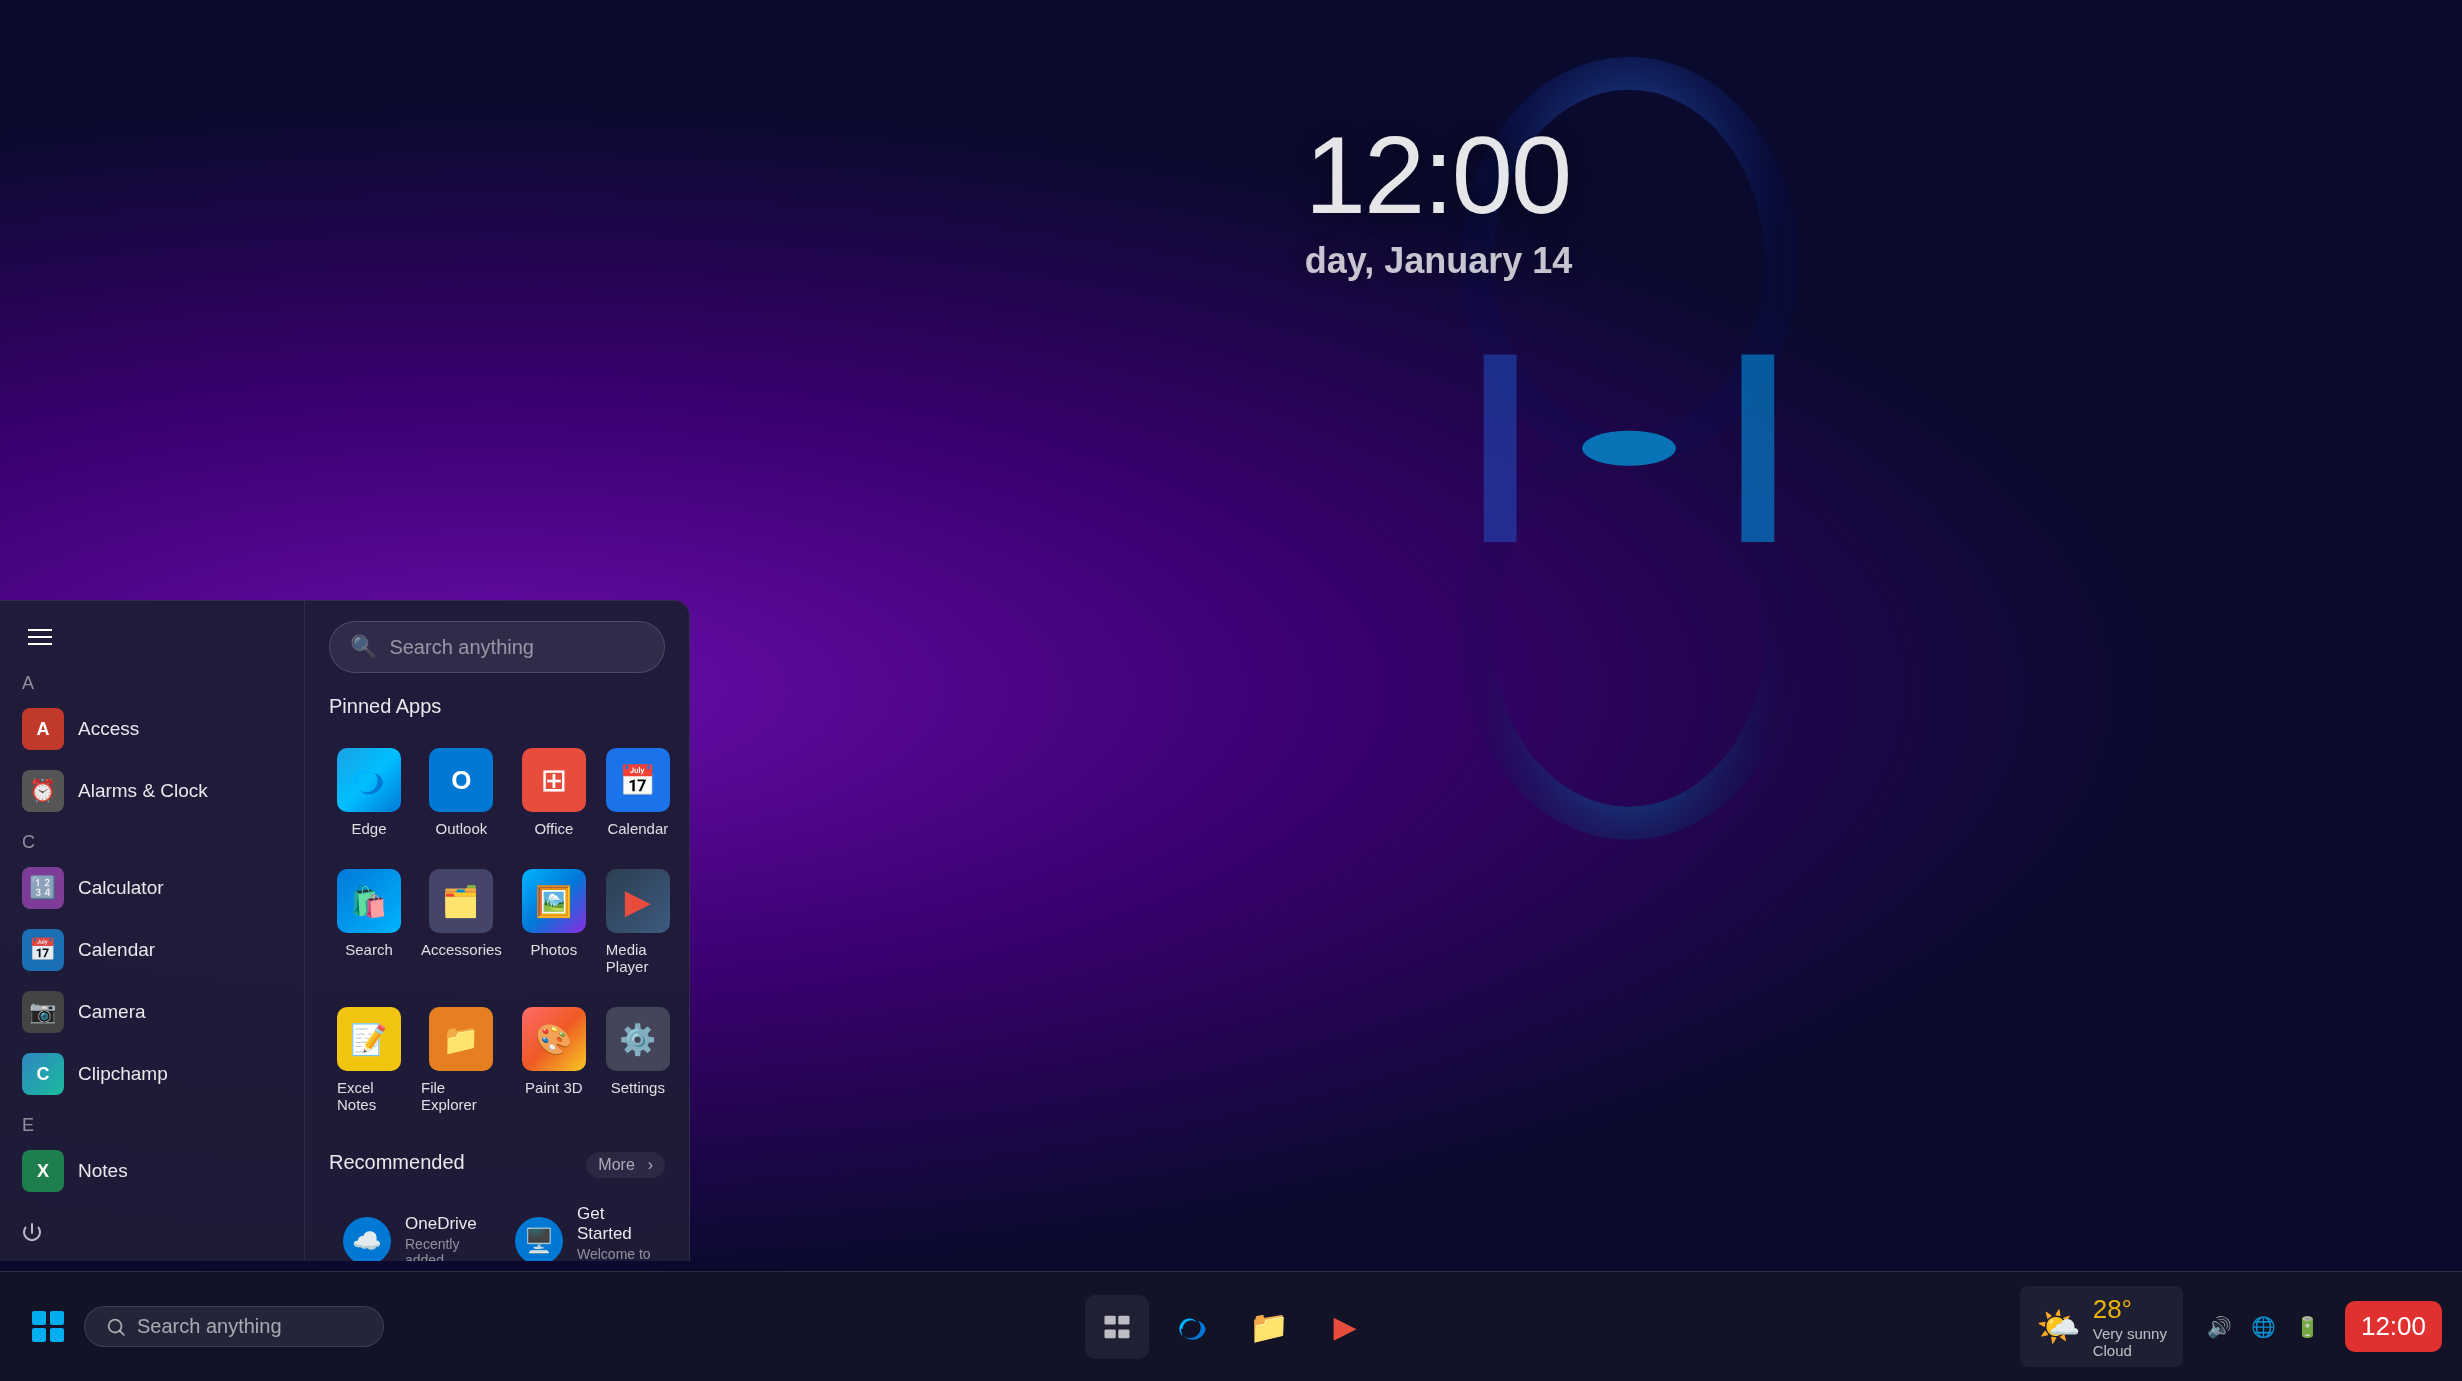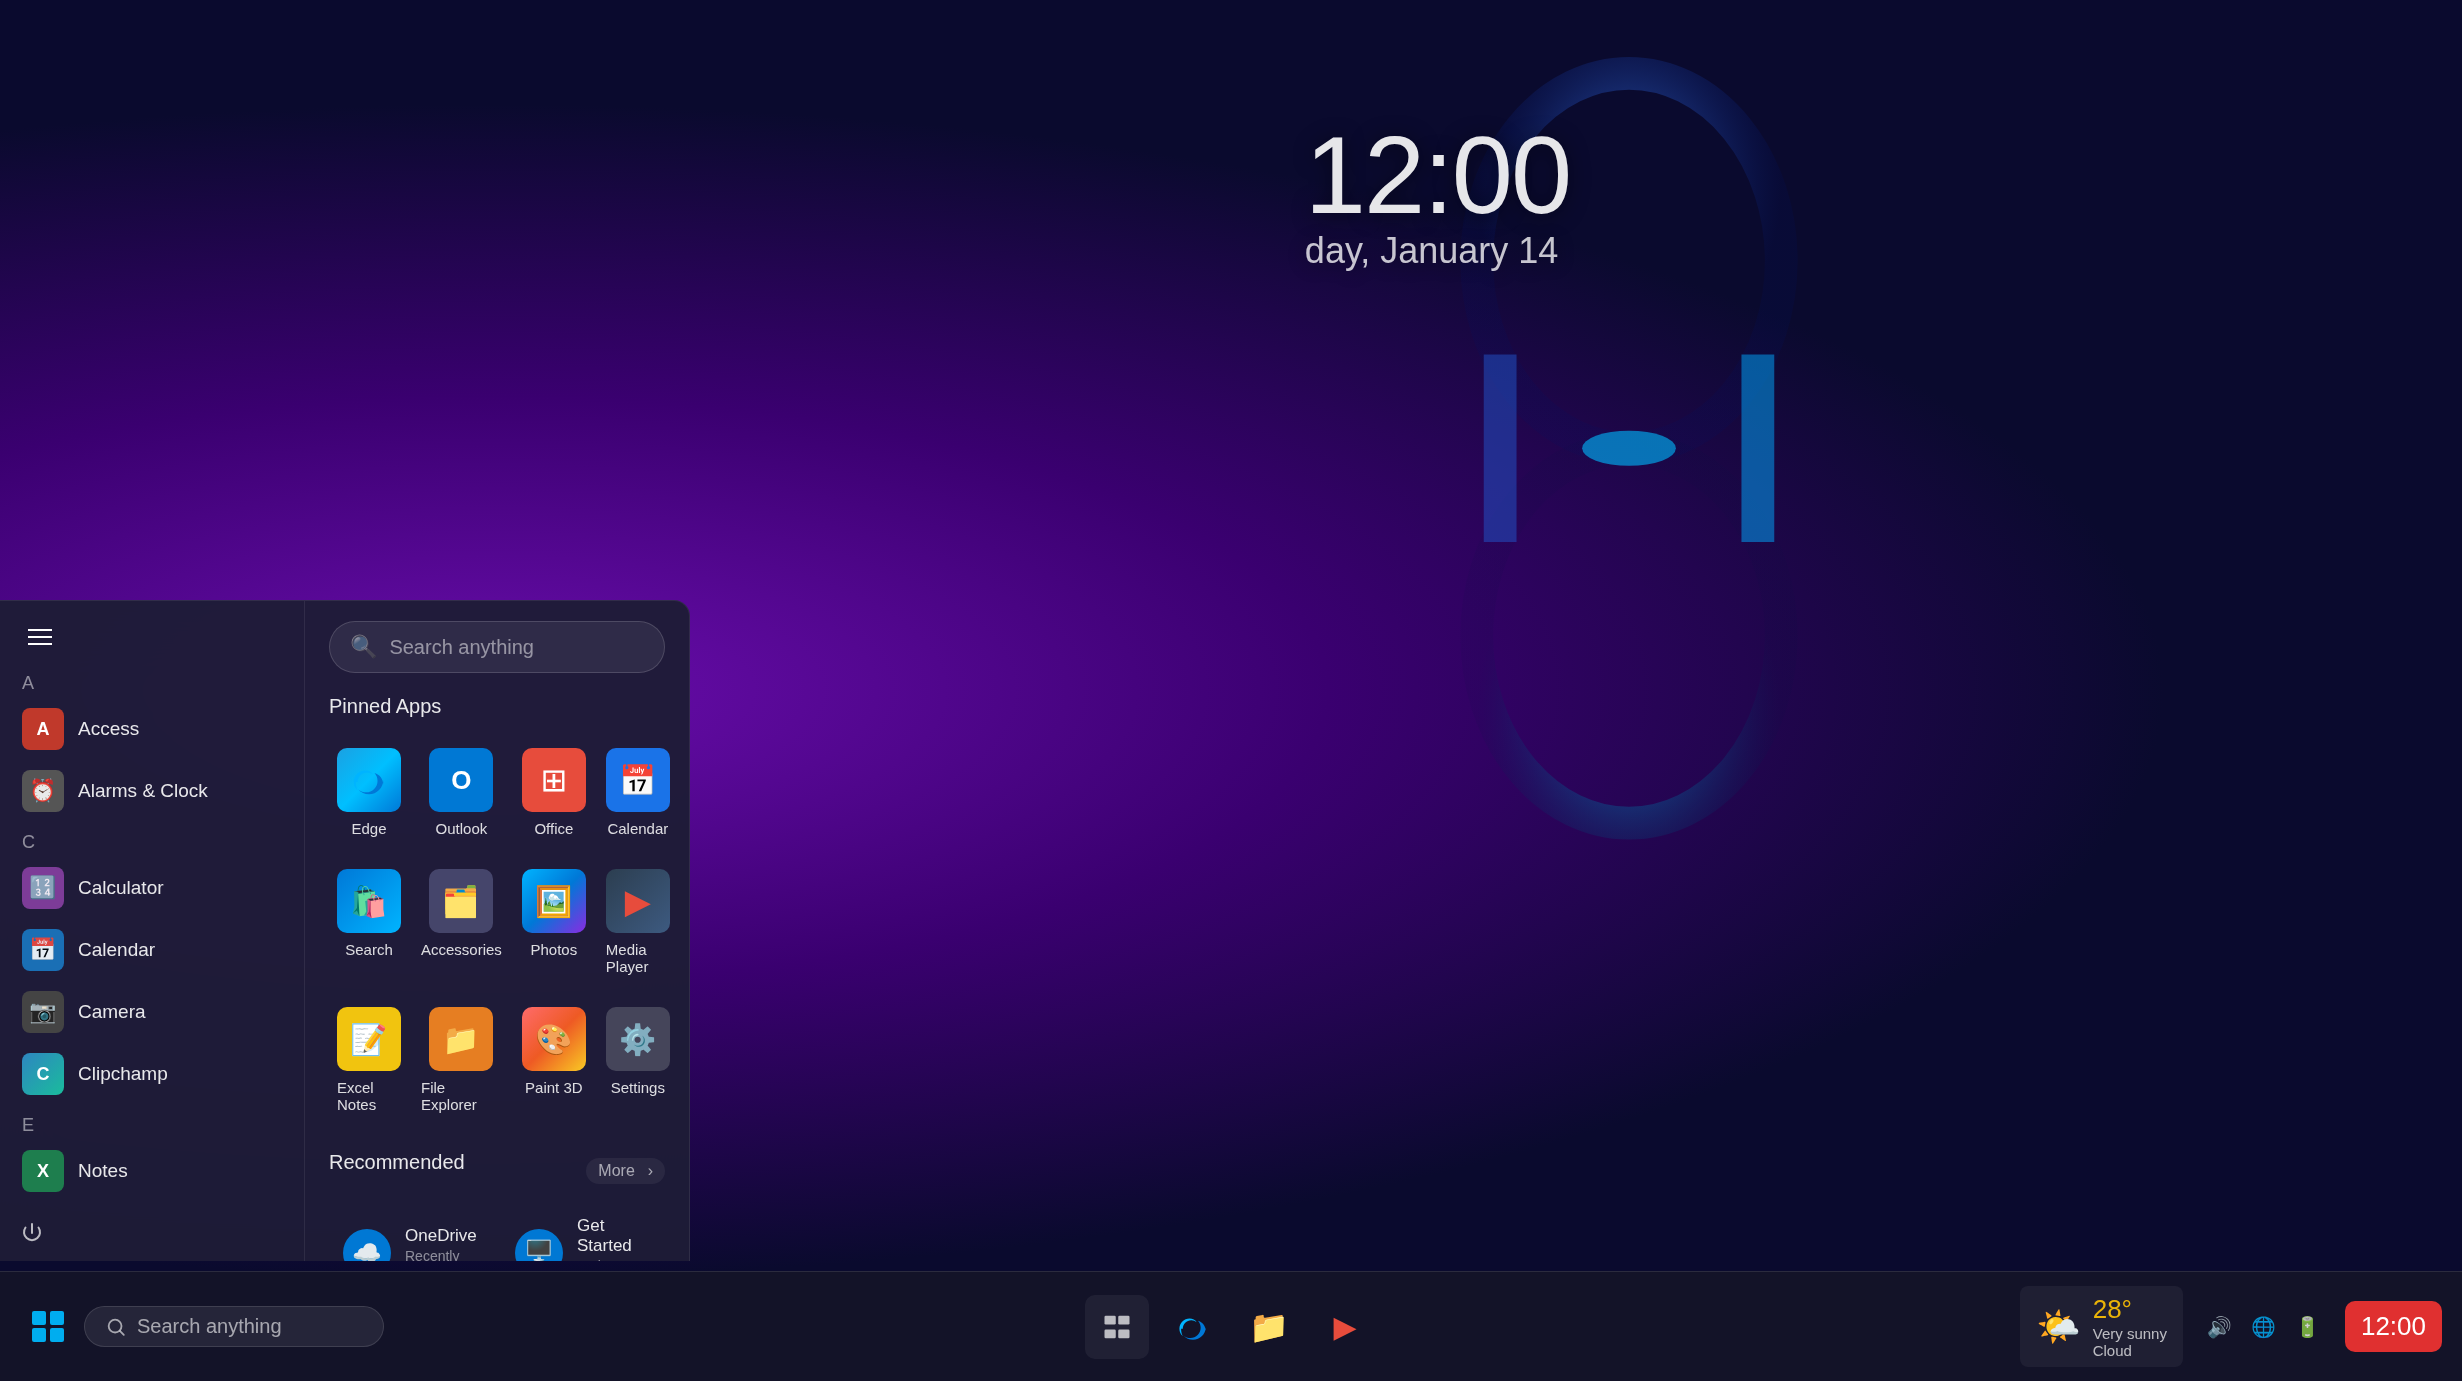--- a/index.html
+++ b/index.html
@@ -51,21 +51,22 @@
 
     .desktop-time {
       font-size: 110px;
       font-weight: 200;
       letter-spacing: -2px;
       line-height: 1;
     }
 
     .desktop-date {
       font-size: 36px;
-      font-weight: 400;
+      font-weight: 700;
+      margin-top: 10px;
       opacity: 0.85;
     }
 
     
     .taskbar {
       position: absolute;
       bottom: 0;
       left: 0;
       right: 0;
       height: 110px;
@@ -347,21 +348,21 @@
     }
 
     
     .recommended-header {
       display: flex;
       align-items: center;
       justify-content: space-between;
       margin-bottom: 14px;
     }
 
-    .recommended-header .section-title { margin-bottom: 16px; }
+    .recommended-header .section-title { margin-bottom: 4px; }
 
     .more-btn {
       display: flex;
       align-items: center;
       gap: 4px;
       color: rgba(255,255,255,0.6);
       font-size: 16px;
       cursor: pointer;
       padding: 4px 12px;
       border-radius: 20px;

